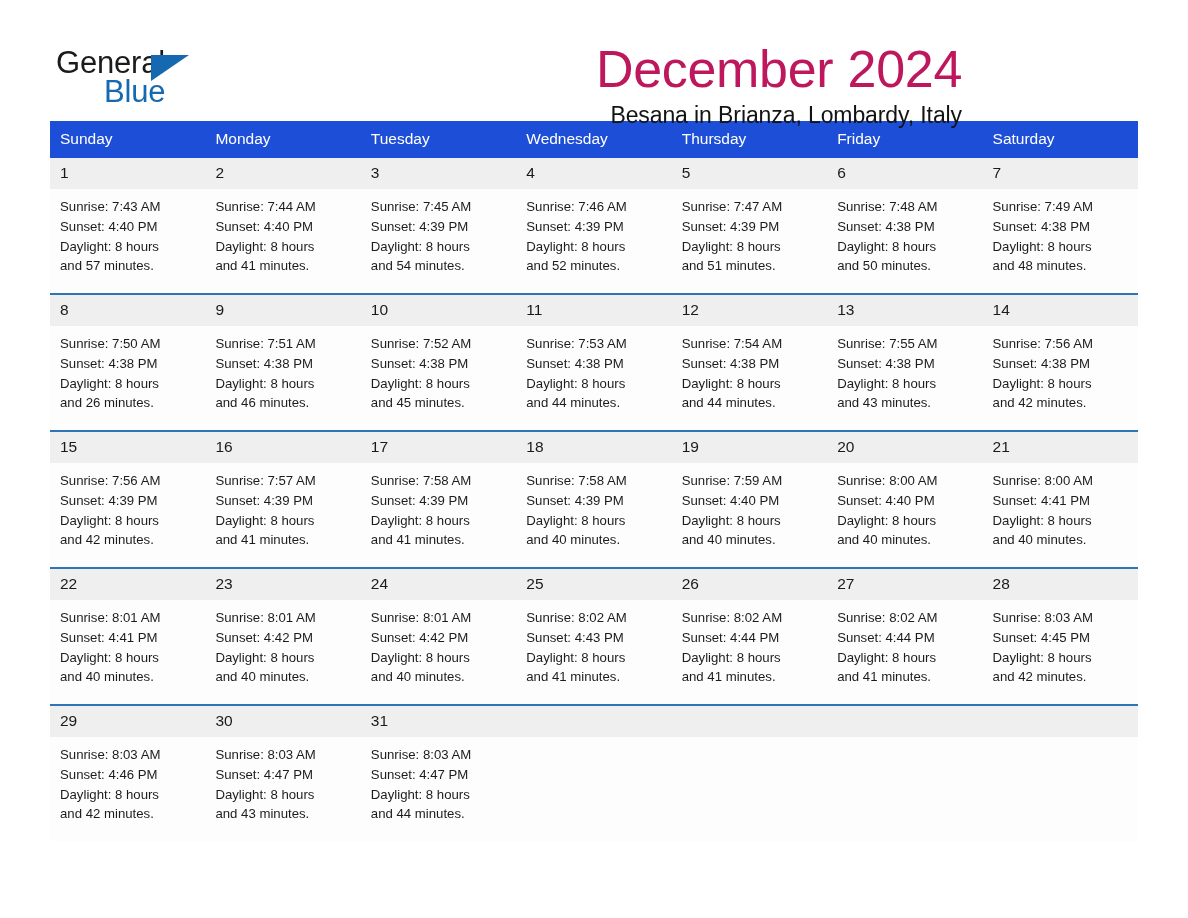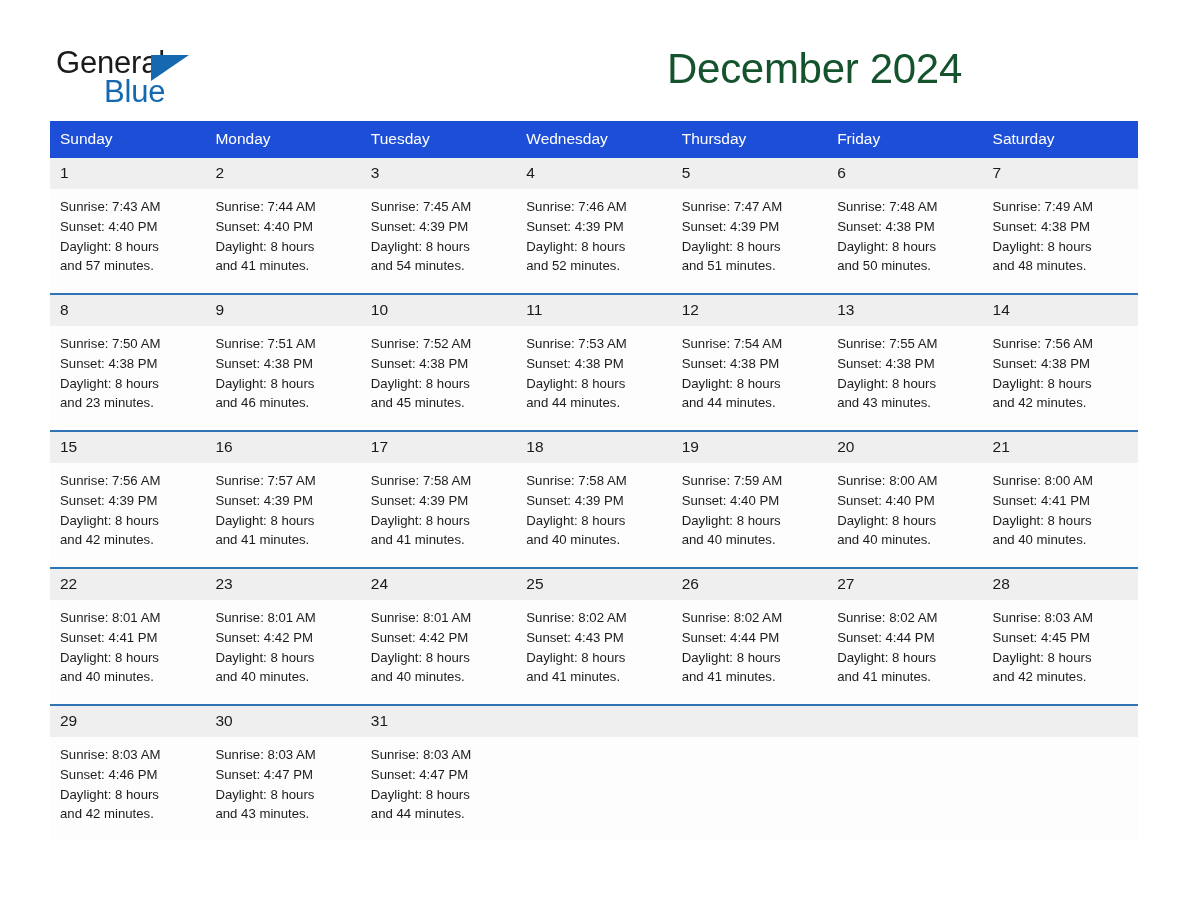--- a/index.html
+++ b/index.html
@@ -65,24 +65,24 @@
     color: #1569b0;
     letter-spacing: -0.2px;
     font-weight: 400;
   }
   .titles {
     text-align: right;
     flex: 1 1 auto;
     padding-right: 2px;
   }
   .month-title {
-    font-size: 42px;
+    font-size: 52px;
     line-height: 50px;
     font-weight: 400;
-    color: #14532d;
+    color: #be185d;
     letter-spacing: -0.3px;
   }
   .location-title {
     font-size: 23px;
     line-height: 30px;
     font-weight: 400;
     color: #131313;
     margin-top: 6px;
     letter-spacing: -0.1px;
   }
@@ -140,20 +140,21 @@
   <div class="topbar">
 
     <div class="brand">
       <span class="brand-general">General</span>
       <span class="brand-triangle"></span>
       <span class="brand-blue">Blue</span>
     </div>
 
     <div class="titles">
       <div class="month-title">December 2024</div>
+      <div class="location-title">Besana in Brianza, Lombardy, Italy</div>
     </div>
 
   </div>
 
   <div class="calendar">
     <div class="weekday-row">
         <div class="weekday">Sunday</div>
         <div class="weekday">Monday</div>
         <div class="weekday">Tuesday</div>
         <div class="weekday">Wednesday</div>
@@ -227,21 +228,21 @@
             </div>
           </div>
         </div>
         <div class="week-row">
           <div class="day-cell">
             <div class="day-number">8</div>
             <div class="day-info">
               <div>Sunrise: 7:50 AM</div>
               <div>Sunset: 4:38 PM</div>
               <div>Daylight: 8 hours</div>
-              <div>and 23 minutes.</div>
+              <div>and 26 minutes.</div>
             </div>
           </div>
           <div class="day-cell">
             <div class="day-number">9</div>
             <div class="day-info">
               <div>Sunrise: 7:51 AM</div>
               <div>Sunset: 4:38 PM</div>
               <div>Daylight: 8 hours</div>
               <div>and 46 minutes.</div>
             </div>

